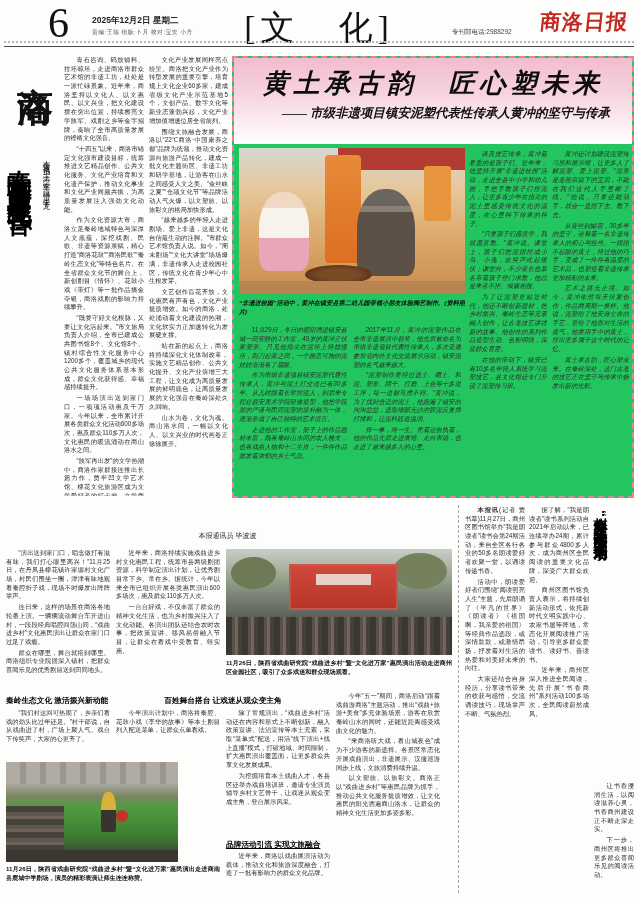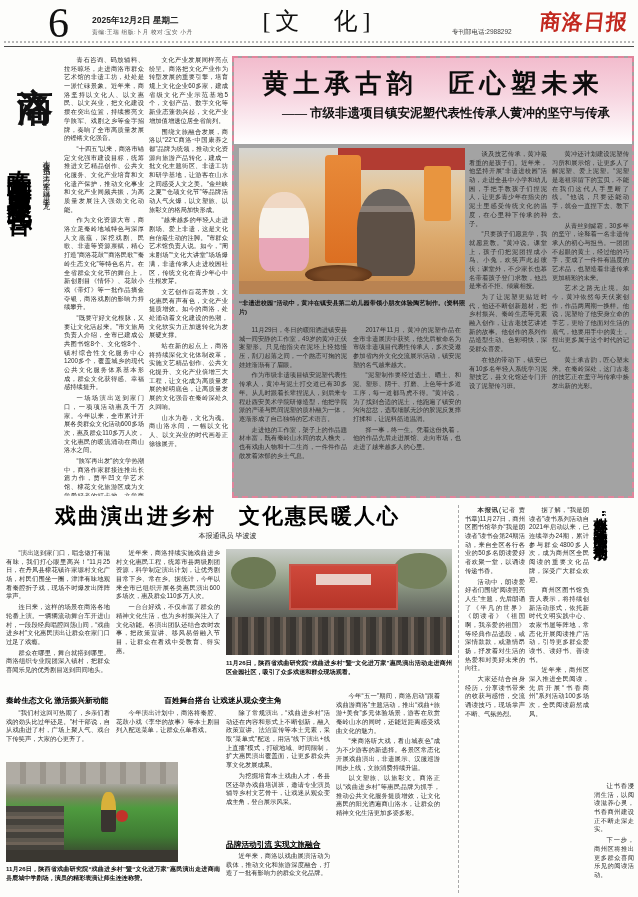--- a/index.html
+++ b/index.html
@@ -1,37 +1,37 @@
 <!DOCTYPE html>
 <html><head>
 <meta charset="utf-8">
 <style>
   html,body{margin:0;padding:0;background:#e9e9e7;font-family:"Liberation Sans",sans-serif;}
   #page{position:relative;width:638px;height:897px;margin:0 auto;background:#fdfdfb;overflow:hidden;color:#1a1a1a;}
   
   #pagenum{position:absolute;left:48px;top:2px;font-family:"Liberation Serif",serif;font-size:42px;line-height:1;color:#111;}
   #hdr-date{position:absolute;left:92px;top:15px;font-size:8.5px;font-weight:bold;color:#222;}
   #hdr-credits{position:absolute;left:92px;top:28px;font-size:5.8px;color:#555;letter-spacing:.5px;}
-  #hdr-section{position:absolute;left:200px;top:5px;width:238px;text-align:center;font-family:"Liberation Serif",serif;font-size:24px;letter-spacing:5px;color:#111;}
+  #hdr-section{position:absolute;left:200px;top:5px;width:238px;text-align:center;font-family:"Liberation Serif",serif;font-size:34px;letter-spacing:5px;color:#111;}
   #hdr-phone{position:absolute;left:452px;top:28px;font-size:6.5px;color:#444;}
   #masthead{position:absolute;left:540px;top:8px;font-family:"Liberation Serif",serif;font-weight:bold;font-size:21px;color:#c2281f;transform:skewX(-6deg);letter-spacing:1px;}
   .rule-dot{position:absolute;left:4px;width:630px;border-top:2px dotted #b8b8b8;height:0;}
   .rule-solid{position:absolute;left:4px;width:630px;border-top:1px solid #4a4a4a;height:0;}
   
   .col{position:absolute;font-size:6.3px;line-height:1.38;text-align:justify;overflow:hidden;color:#2b2b2b;}
   .col p{margin:0 0 2px 0;text-indent:2em;}
   .cap{position:absolute;font-size:6.1px;line-height:1.5;font-weight:bold;color:#111;text-align:justify;overflow:hidden;}
   .subhead{position:absolute;font-size:7.7px;font-weight:bold;color:#000;white-space:nowrap;overflow:hidden;}
   .vtext{writing-mode:vertical-rl;}
   
   #loc-title{position:absolute;left:10px;top:58px;height:88px;font-family:"Liberation Serif",serif;font-size:36px;font-weight:bold;letter-spacing:4px;color:#111;}
   #l-vtitle{position:absolute;left:4px;top:150px;height:338px;font-size:25px;font-weight:900;letter-spacing:4px;color:#000;}
   #l-vbyline{position:absolute;left:41px;top:154px;height:220px;font-size:7.5px;letter-spacing:2px;color:#222;}
   
-  #main-box{position:absolute;left:232px;top:56px;width:402px;height:442px;border:2px dashed #e2849c;box-sizing:border-box;background:#a3a3a3;}
+  #main-box{position:absolute;left:232px;top:56px;width:402px;height:442px;border:2px dashed #e2849c;box-sizing:border-box;background:#22c55e;font-style:italic;}
   #main-headbg{position:absolute;left:0;top:0;width:398px;height:86px;background:linear-gradient(180deg,#f2bccd 0%,#f7d6e1 45%,#ffffff 100%);}
   #m-title{position:absolute;left:0;top:8px;width:398px;text-align:center;font-family:"Liberation Serif",serif;font-size:26px;font-weight:900;letter-spacing:5px;color:#0d0d0d;}
   #m-subtitle{position:absolute;left:0;top:47px;width:424px;text-align:center;font-family:"Liberation Serif",serif;font-size:12.5px;font-weight:bold;color:#111;}
   #m-byline{position:absolute;left:0;top:69px;width:398px;text-align:center;font-size:7.5px;color:#222;}
   .photo{position:absolute;overflow:hidden;}
   .ph{position:absolute;}
   
   #bl-title{position:absolute;left:0;top:502px;width:455px;text-align:center;font-size:21px;font-weight:900;letter-spacing:2px;color:#000;}
   #bl-byline{position:absolute;left:0;top:531px;width:455px;text-align:center;font-size:7px;color:#222;}
   
@@ -107,21 +107,20 @@
       <p>在他的带动下，镇安已有10多名年轻人系统学习泥塑技艺，县文化馆还专门开设了泥塑传习班。</p>
     </div>
     <div class="col" style="left:318px;top:92px;width:77px;height:342px;">
       <p>黄冲还计划建设泥塑传习所和展示馆，让更多人了解泥塑、爱上泥塑。“泥塑是老祖宗留下的宝贝，不能在我们这代人手里断了线。”他说，只要还能动手，就会一直捏下去、教下去。</p>
       <p>从青丝到鬓霜，30多年的坚守，诠释着一名非遗传承人的初心与担当。一团团不起眼的黄土，经过他的巧手，变成了一件件有温度的艺术品，也塑造着非遗传承更加精彩的未来。</p>
       <p>艺术之路无止境。如今，黄冲依然每天伏案创作，作品两周期一换样。他说，泥塑给了他安身立命的手艺，更给了他面对生活的底气，他要用手中的黄土，捏出更多属于这个时代的记忆。</p>
       <p>黄土承古韵，匠心塑未来。在秦岭深处，这门古老的技艺正在坚守与传承中焕发出新的光彩。</p>
     </div>
   </div>
 
-  <div id="bl-title">戏曲演出进乡村　文化惠民暖人心</div>
   <div id="bl-byline">本报通讯员 毕波波</div>
 
   <div class="col" style="left:6px;top:549px;width:104px;height:143px;">
     <p>“演出送到家门口，唱念做打有滋有味，我们打心眼里高兴！”11月25日，在丹凤县棣花镇许家塬村文化广场，村民们围坐一圈，津津有味地观看秦腔折子戏，现场不时爆发出阵阵掌声。</p>
     <p>连日来，这样的场景在商洛各地轮番上演。一辆辆流动舞台车开进山村，一段段经典唱腔回荡山间，“戏曲进乡村”文化惠民演出让群众在家门口过足了戏瘾。</p>
     <p>群众在哪里，舞台就搭到哪里。商洛组织专业院团深入镇村，把群众喜闻乐见的优秀剧目送到田间地头。</p>
   </div>
   <div class="col" style="left:116px;top:549px;width:104px;height:143px;">
     <p>近年来，商洛持续实施戏曲进乡村文化惠民工程，统筹市县两级剧团资源，科学制定演出计划，让优秀剧目常下乡、常在乡。据统计，今年以来全市已组织开展各类惠民演出600多场次，惠及群众110多万人次。</p>
     <p>一台台好戏，不仅丰富了群众的精神文化生活，也为乡村振兴注入了文化动能。各演出团队还结合农时农事，把政策宣讲、移风易俗融入节目，让群众在看戏中受教育、得实惠。</p>

